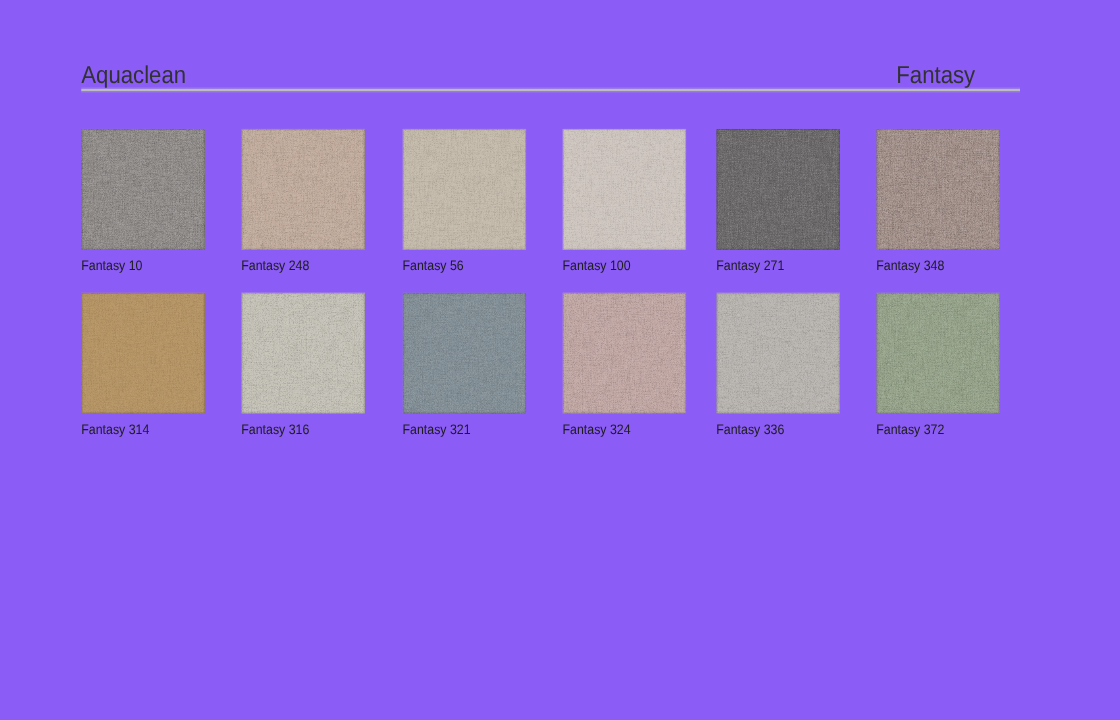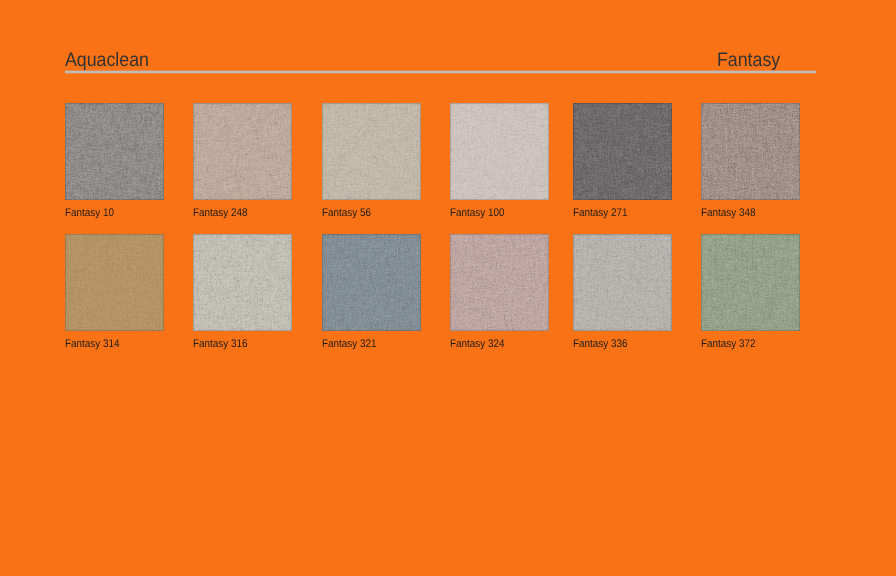--- a/index.html
+++ b/index.html
@@ -10,21 +10,21 @@
     height: 576px;
     background: #ffffff;
     overflow: hidden;
   }
   body {
     font-family: "Liberation Sans", sans-serif;
     color: #231f20;
     -webkit-font-smoothing: antialiased;
     text-rendering: geometricPrecision;
   }
-  .page { position: relative; width: 896px; height: 576px; background: #f97316; }
+  .page { position: relative; width: 896px; height: 576px; background: #8b5cf6; }
 
   #noise-defs { position: absolute; width: 0; height: 0; overflow: hidden; }
 
   .header-title-left {
     position: absolute; left: 65px; top: 50px;
     font-size: 19.5px; line-height: 20px;
     color: #323232; white-space: nowrap;
     transform: translateZ(0) scaleX(0.91);
     transform-origin: left top;
   }

